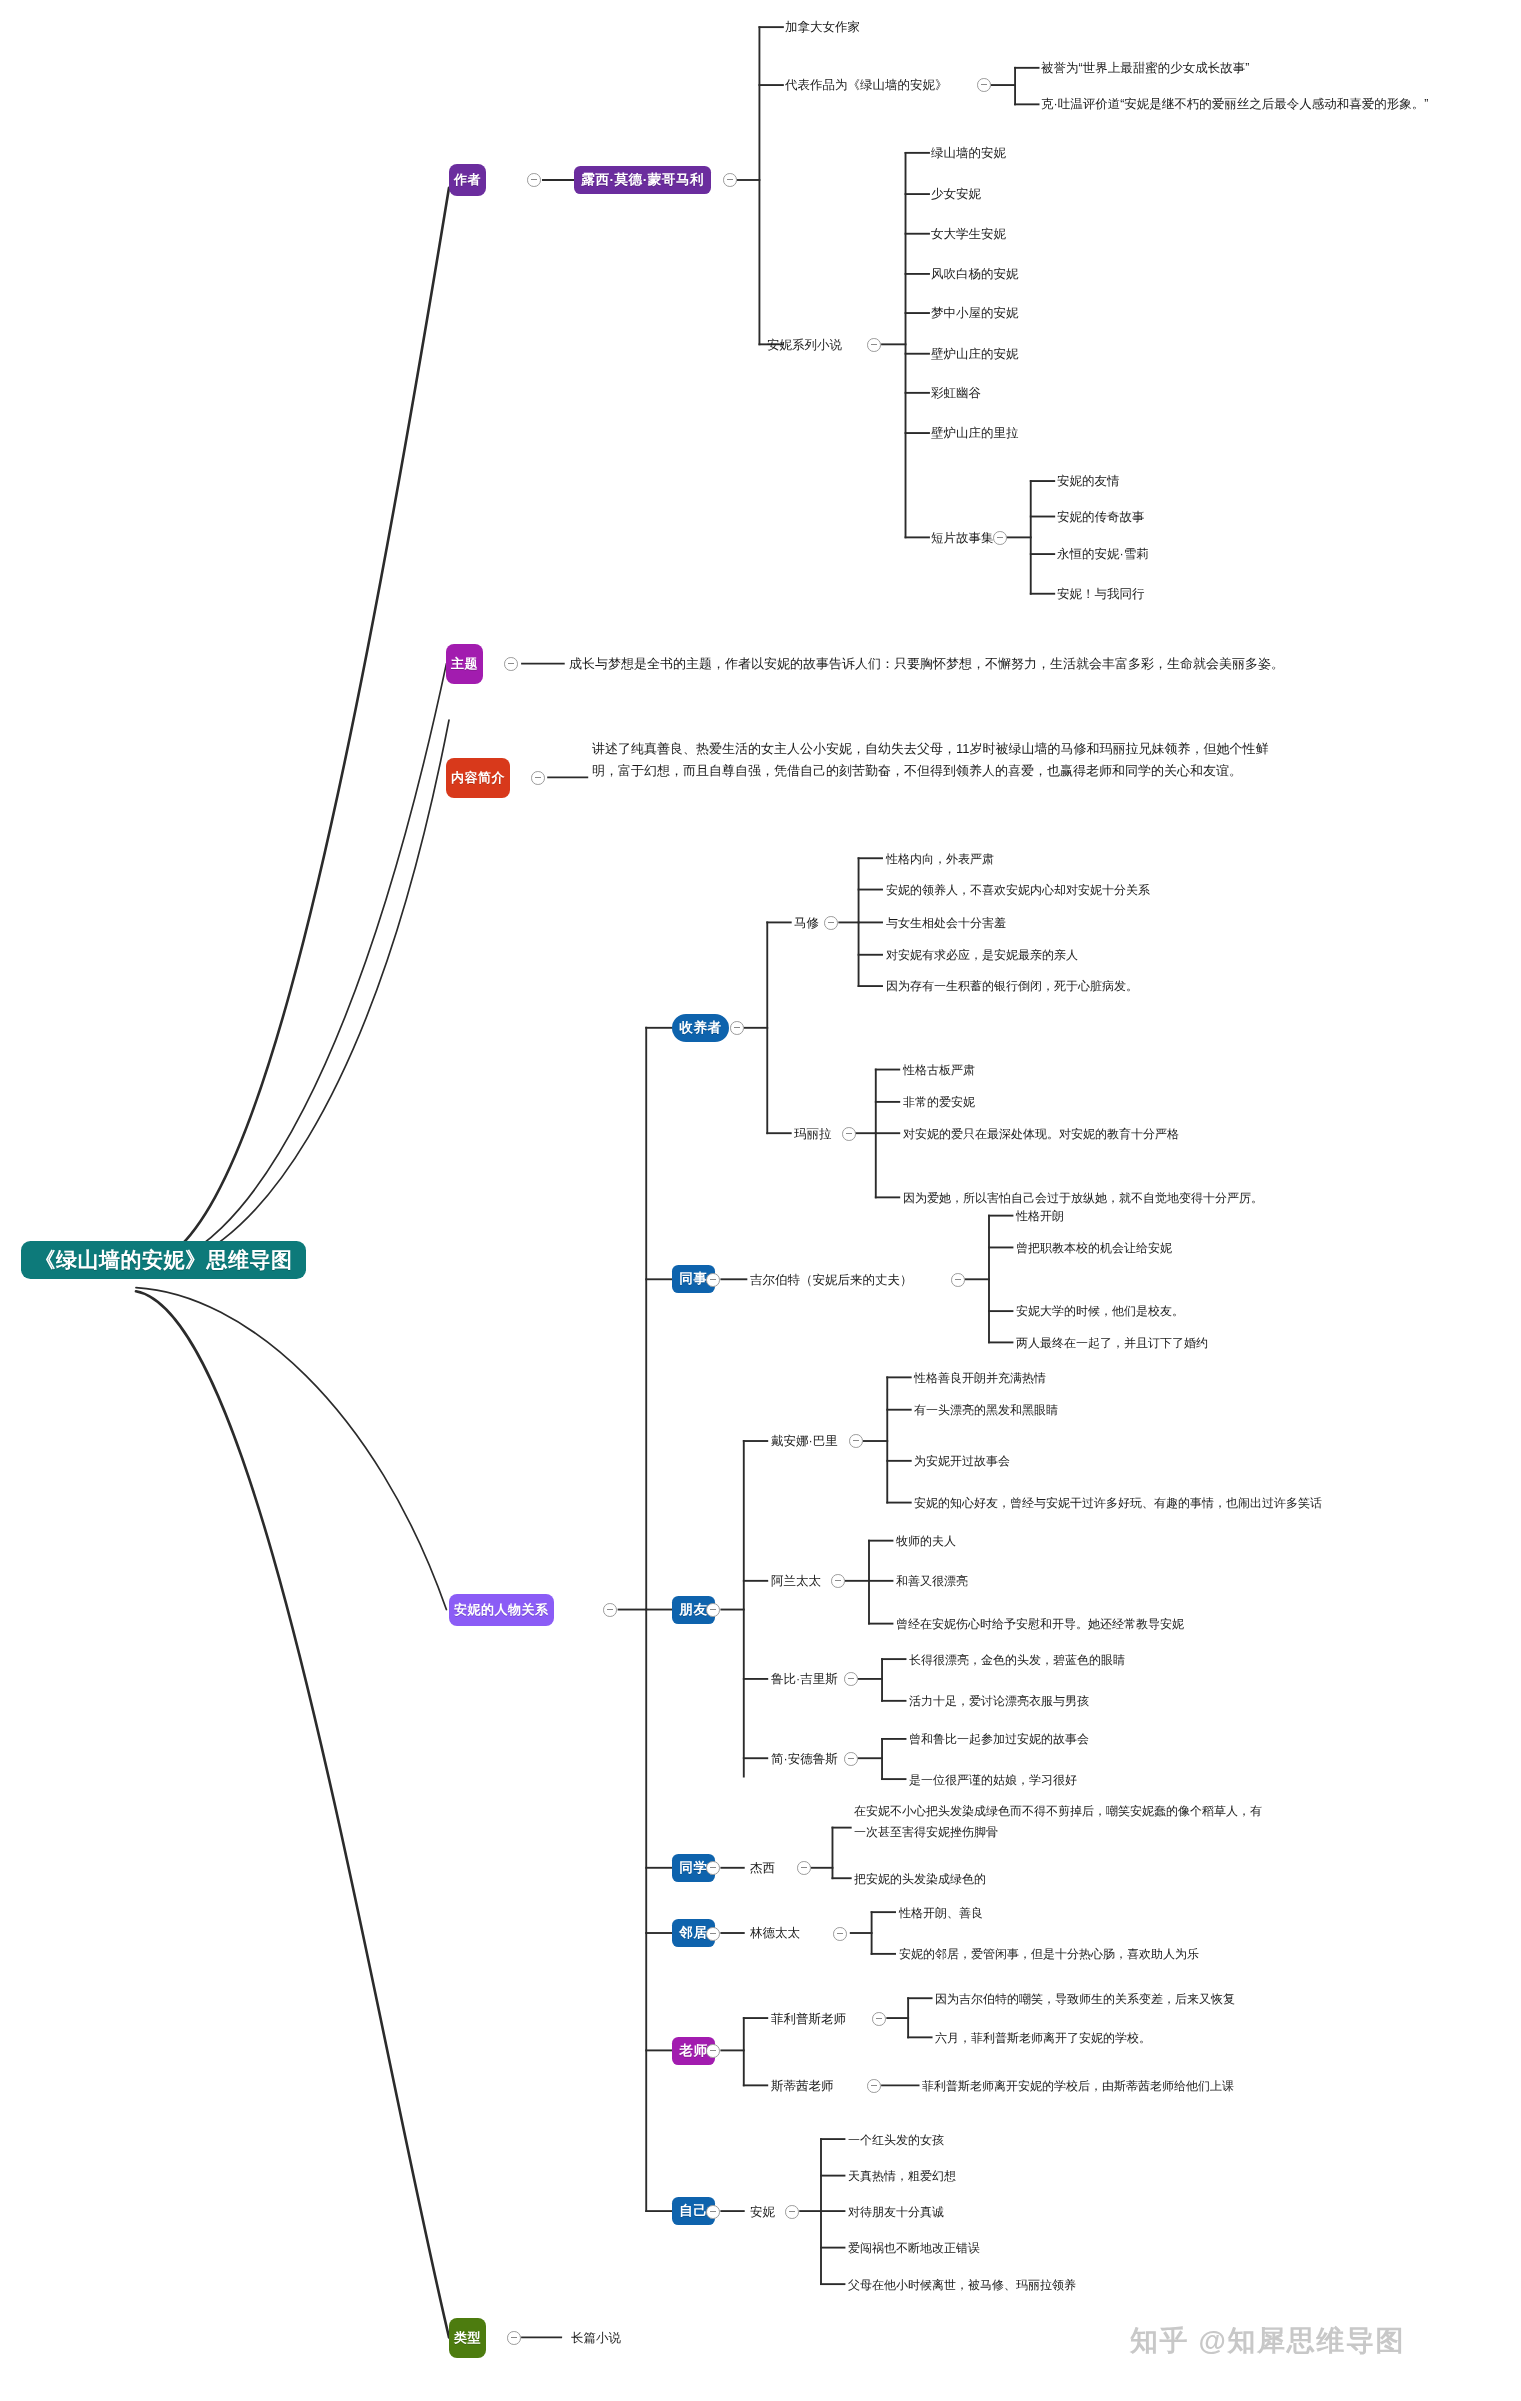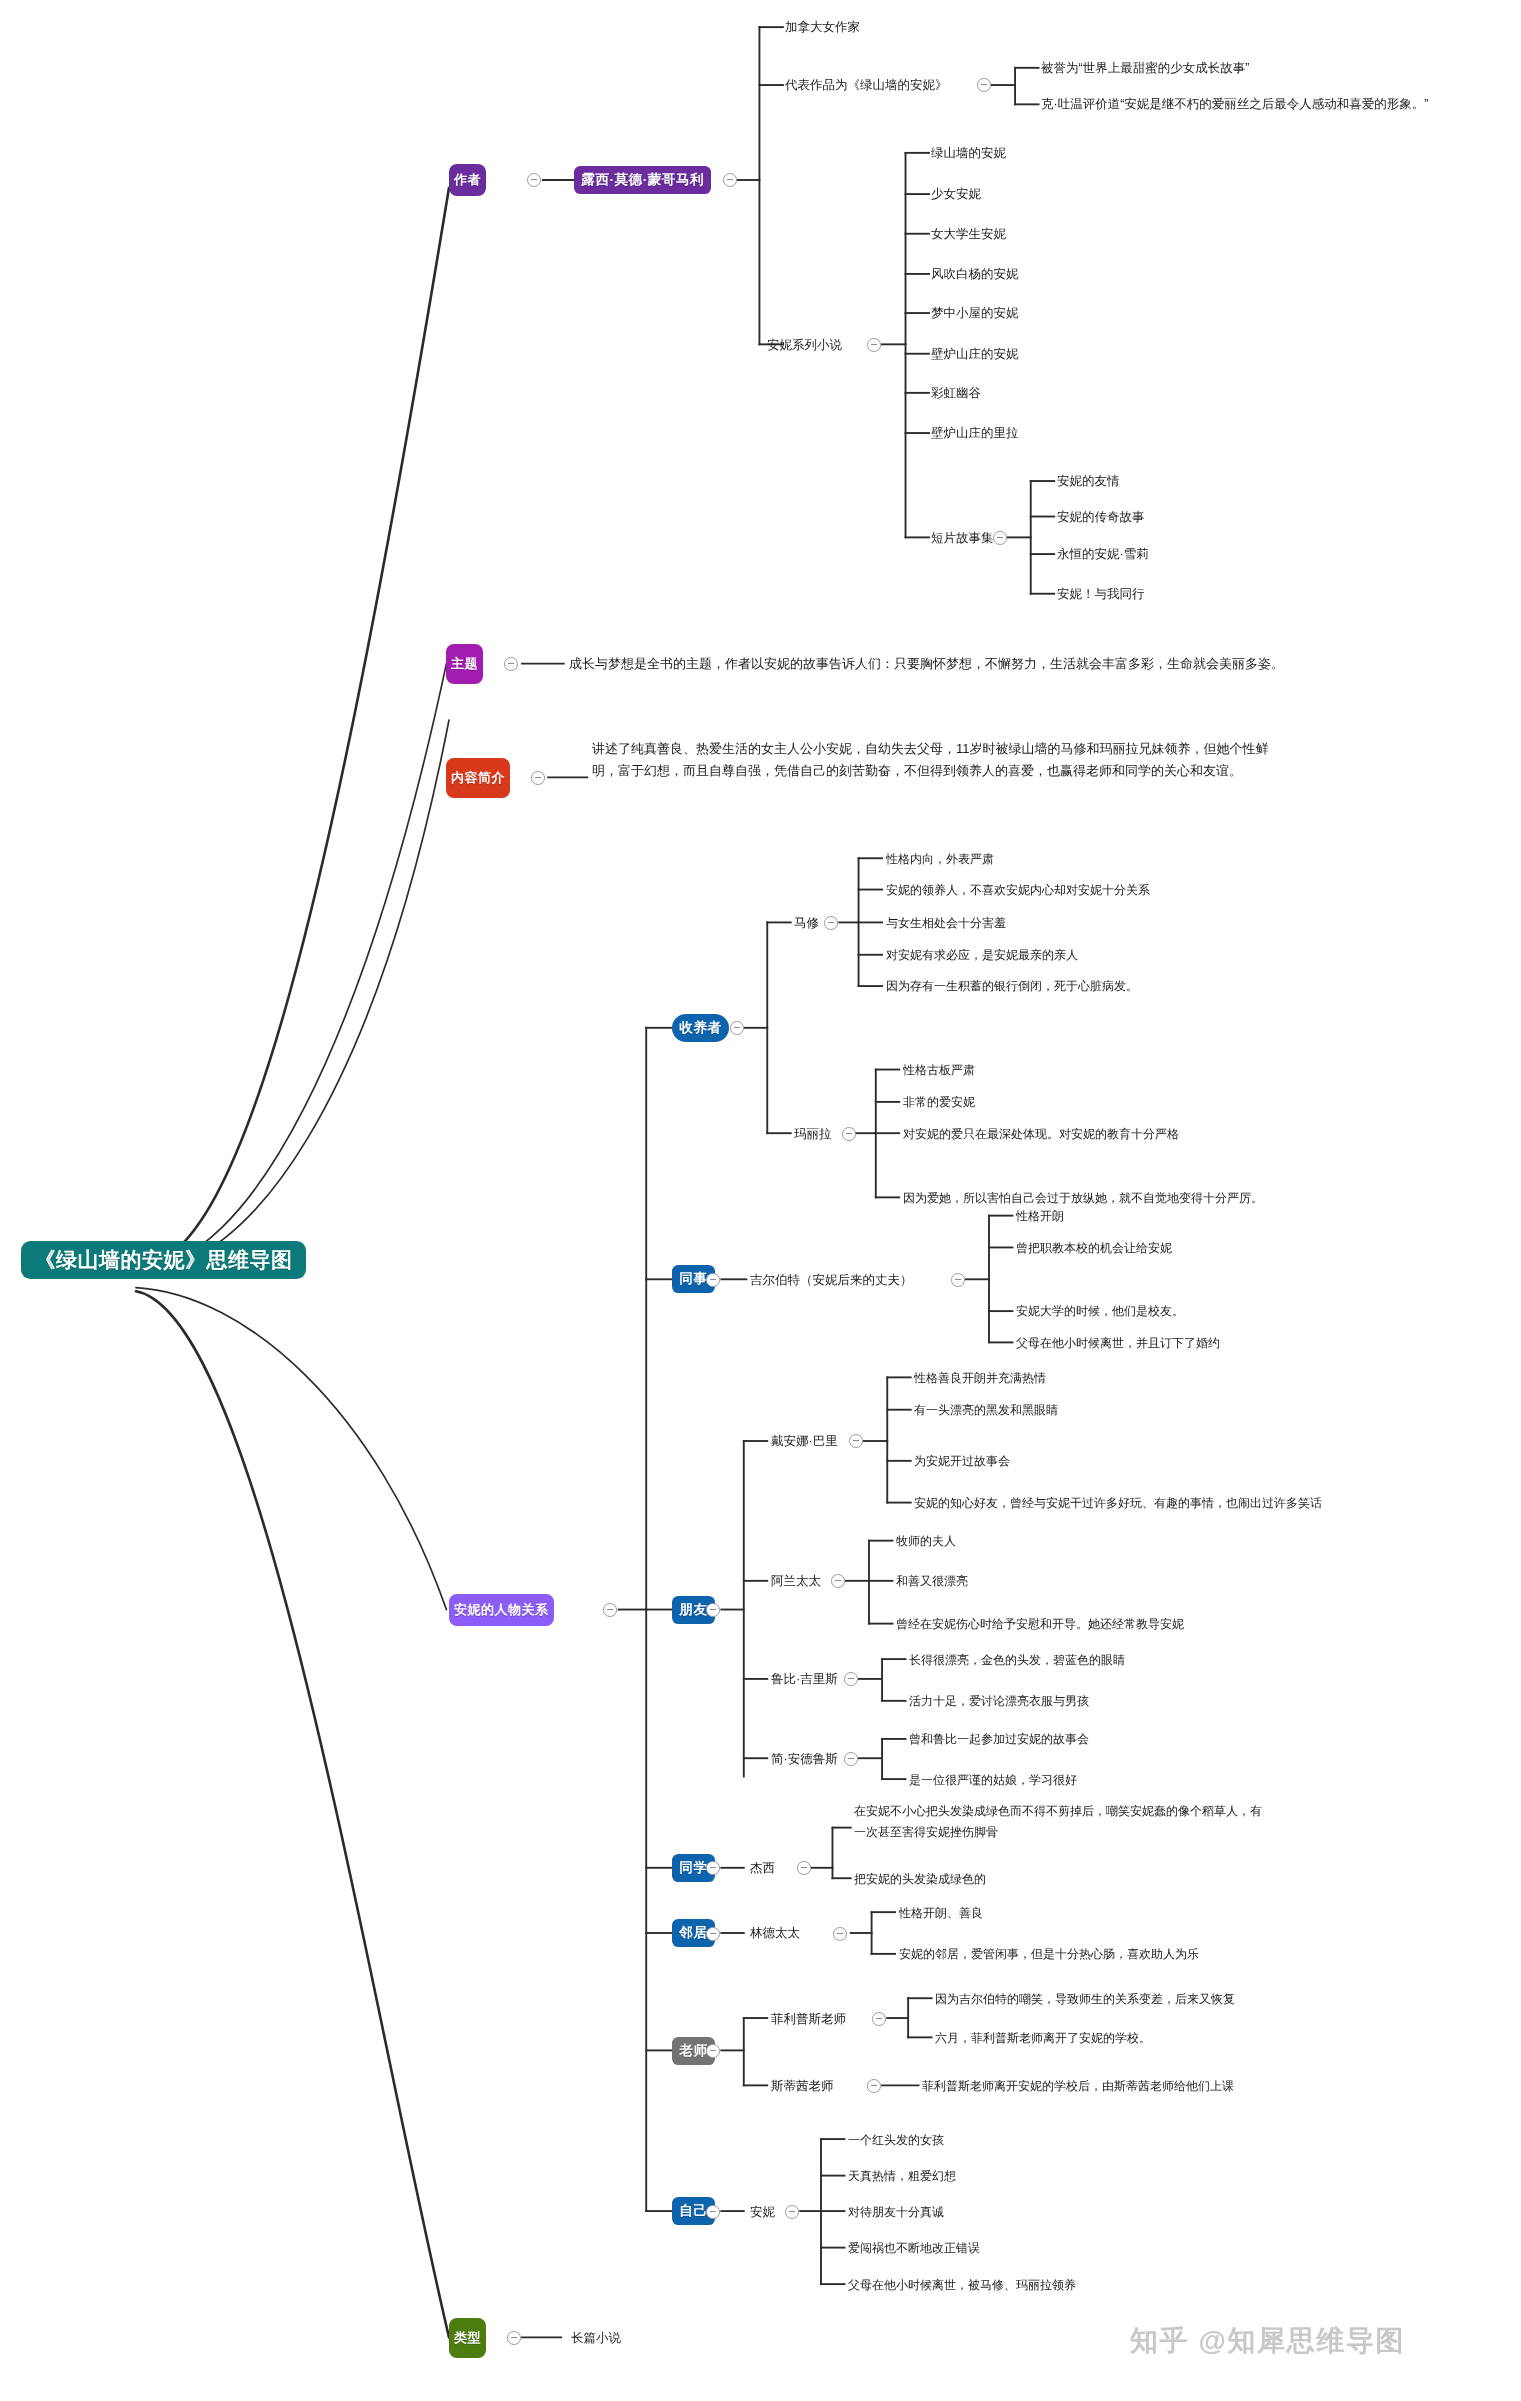--- a/index.html
+++ b/index.html
@@ -306,21 +306,21 @@
   <div class="chip lvl2" style="left:672px; top:1265px; background:#0e63ad;">
     <span>同事</span>
   </div>
   <div class="toggle" style="left:706px; top:1273px;"></div>
 
   <div class="lbl sub" style="left:750px; top:1271px;">吉尔伯特（安妮后来的丈夫）</div>
   <div class="toggle" style="left:951px; top:1273px;"></div>
   <div class="lbl" style="left:1016px; top:1207px;">性格开朗</div>
   <div class="lbl" style="left:1016px; top:1239px;">曾把职教本校的机会让给安妮</div>
   <div class="lbl" style="left:1016px; top:1302px;">安妮大学的时候，他们是校友。</div>
-  <div class="lbl" style="left:1016px; top:1334px;">父母在他小时候离世，并且订下了婚约</div>
+  <div class="lbl" style="left:1016px; top:1334px;">两人最终在一起了，并且订下了婚约</div>
 
   <div class="chip lvl2" style="left:672px; top:1596px; background:#0e63ad;">
     <span>朋友</span>
   </div>
   <div class="toggle" style="left:706px; top:1603px;"></div>
 
   <div class="lbl sub" style="left:771px; top:1432px;">戴安娜·巴里</div>
   <div class="toggle" style="left:849px; top:1434px;"></div>
   <div class="lbl" style="left:914px; top:1369px;">性格善良开朗并充满热情</div>
   <div class="lbl" style="left:914px; top:1401px;">有一头漂亮的黑发和黑眼睛</div>
@@ -356,21 +356,21 @@
   <div class="chip lvl2" style="left:672px; top:1919px; background:#0e63ad;">
     <span>邻居</span>
   </div>
   <div class="toggle" style="left:706px; top:1927px;"></div>
 
   <div class="lbl sub" style="left:750px; top:1924px;">林德太太</div>
   <div class="toggle" style="left:833px; top:1927px;"></div>
   <div class="lbl" style="left:899px; top:1904px;">性格开朗、善良</div>
   <div class="lbl" style="left:899px; top:1945px;">安妮的邻居，爱管闲事，但是十分热心肠，喜欢助人为乐</div>
 
-  <div class="chip lvl2" style="left:672px; top:2037px; background:#737373;">
+  <div class="chip lvl2" style="left:672px; top:2037px; background:#a21caf;">
     <span>老师</span>
   </div>
   <div class="toggle" style="left:706px; top:2044px;"></div>
 
   <div class="lbl sub" style="left:771px; top:2010px;">菲利普斯老师</div>
   <div class="toggle" style="left:872px; top:2012px;"></div>
   <div class="lbl" style="left:935px; top:1990px;">因为吉尔伯特的嘲笑，导致师生的关系变差，后来又恢复</div>
   <div class="lbl" style="left:935px; top:2029px;">六月，菲利普斯老师离开了安妮的学校。</div>
 
   <div class="lbl sub" style="left:771px; top:2077px;">斯蒂茜老师</div>

